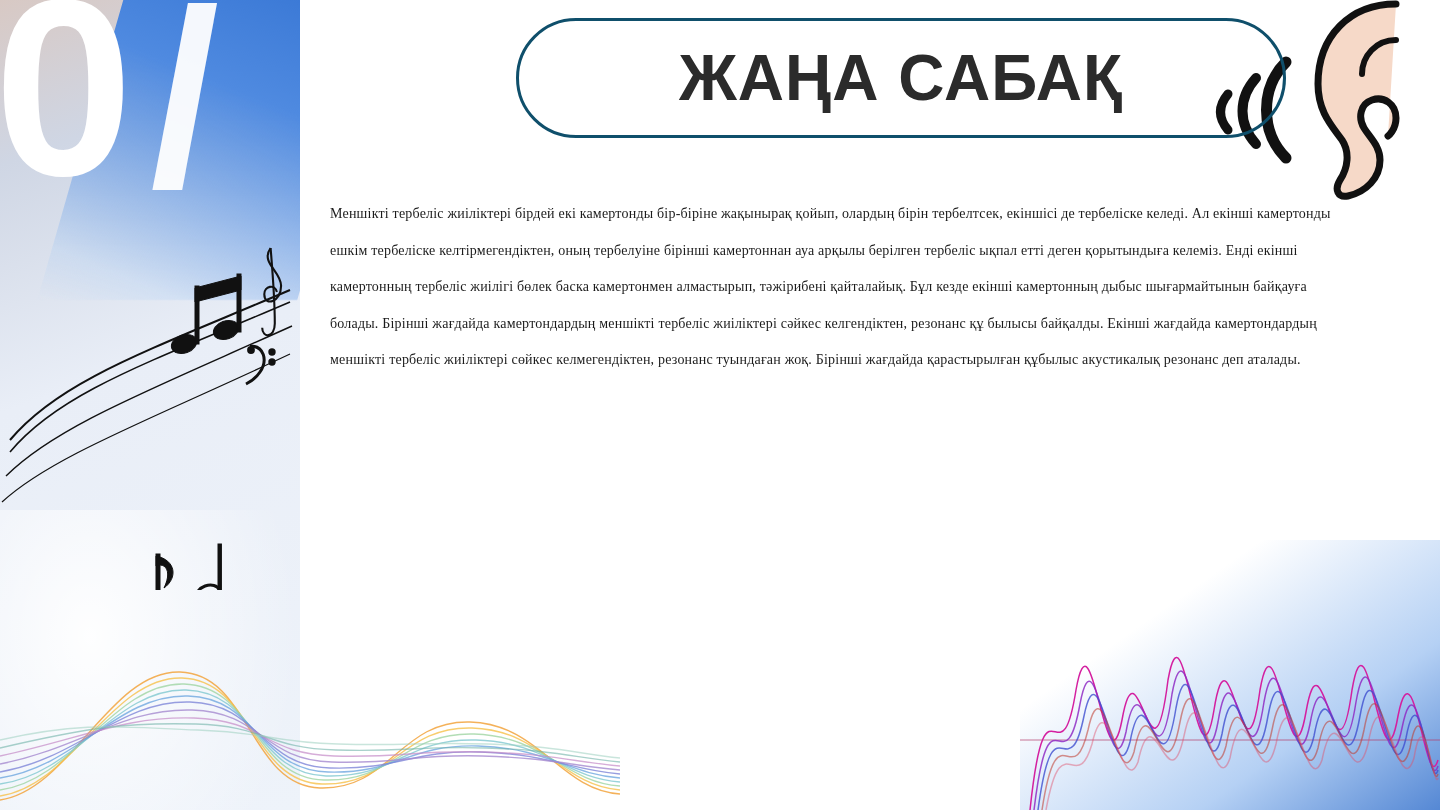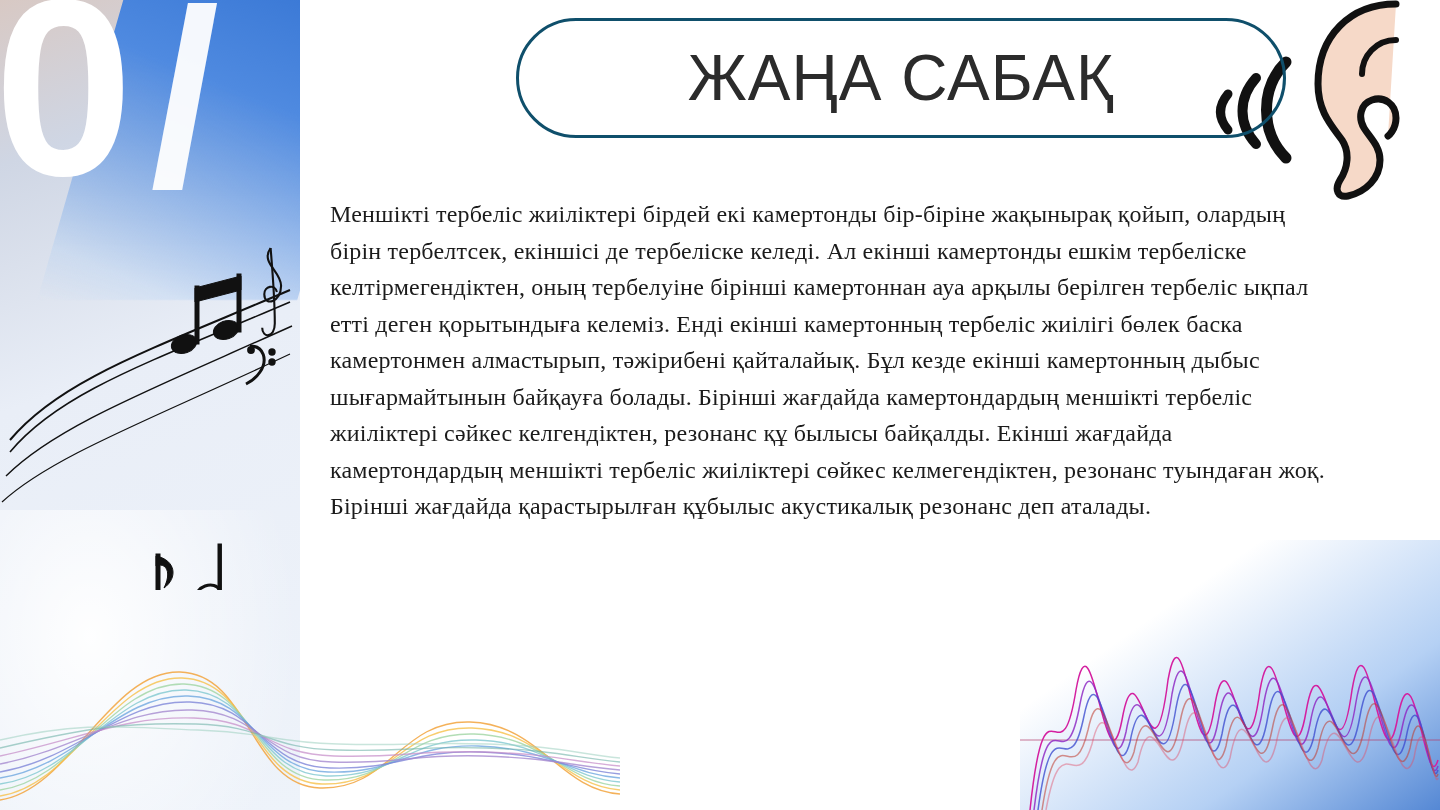--- a/index.html
+++ b/index.html
@@ -114,34 +114,34 @@
     box-sizing: border-box;
   }
   .title-text {
     position: absolute;
     left: 516px; top: 18px;
     width: 770px; height: 120px;
     display: flex;
     align-items: center;
     justify-content: center;
     font-family: "Liberation Sans", sans-serif;
-    font-weight: 400;
+    font-weight: 700;
     font-size: 64px;
     letter-spacing: 1px;
     color: #2b2b2b;
     white-space: nowrap;
   }
 
   
   .body-text {
     position: absolute;
     left: 330px; top: 196px;
     width: 1010px;
     font-family: "Liberation Serif", serif;
-    font-size: 24px;
+    font-size: 14px;
     line-height: 36.5px;
     color: #1b1b1b;
     letter-spacing: .2px;
     text-align: left;
     white-space: pre-wrap;
   }
 </style>
 </head>
 <body>
 

